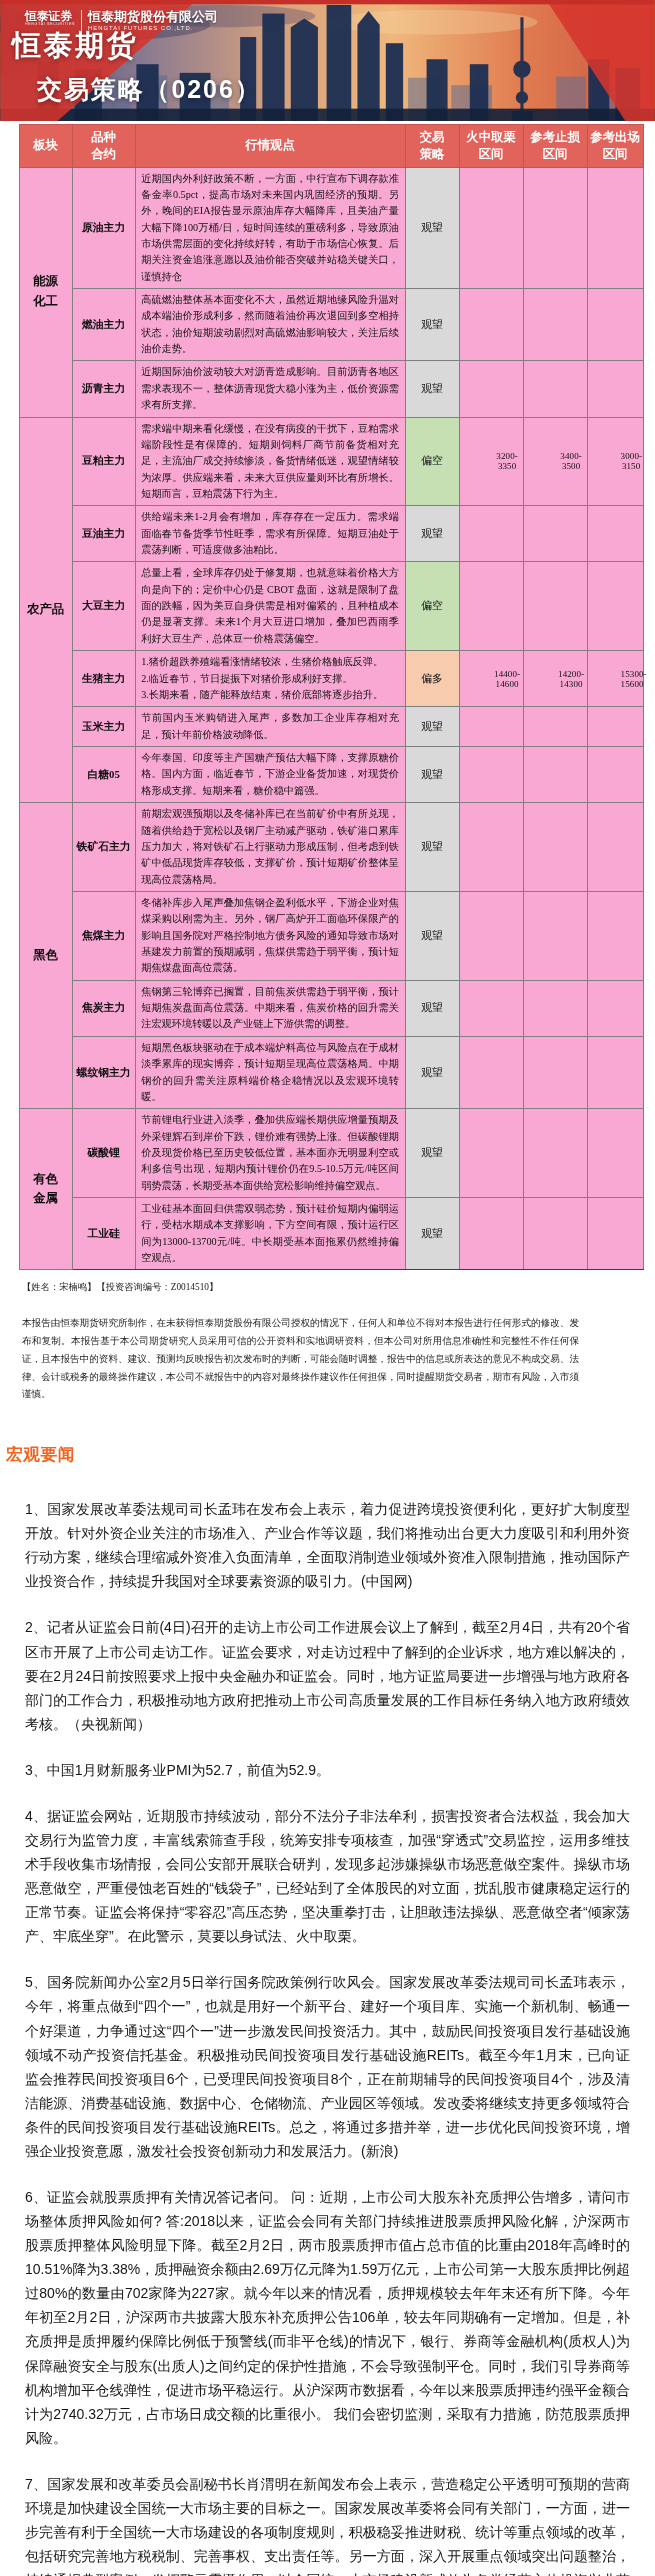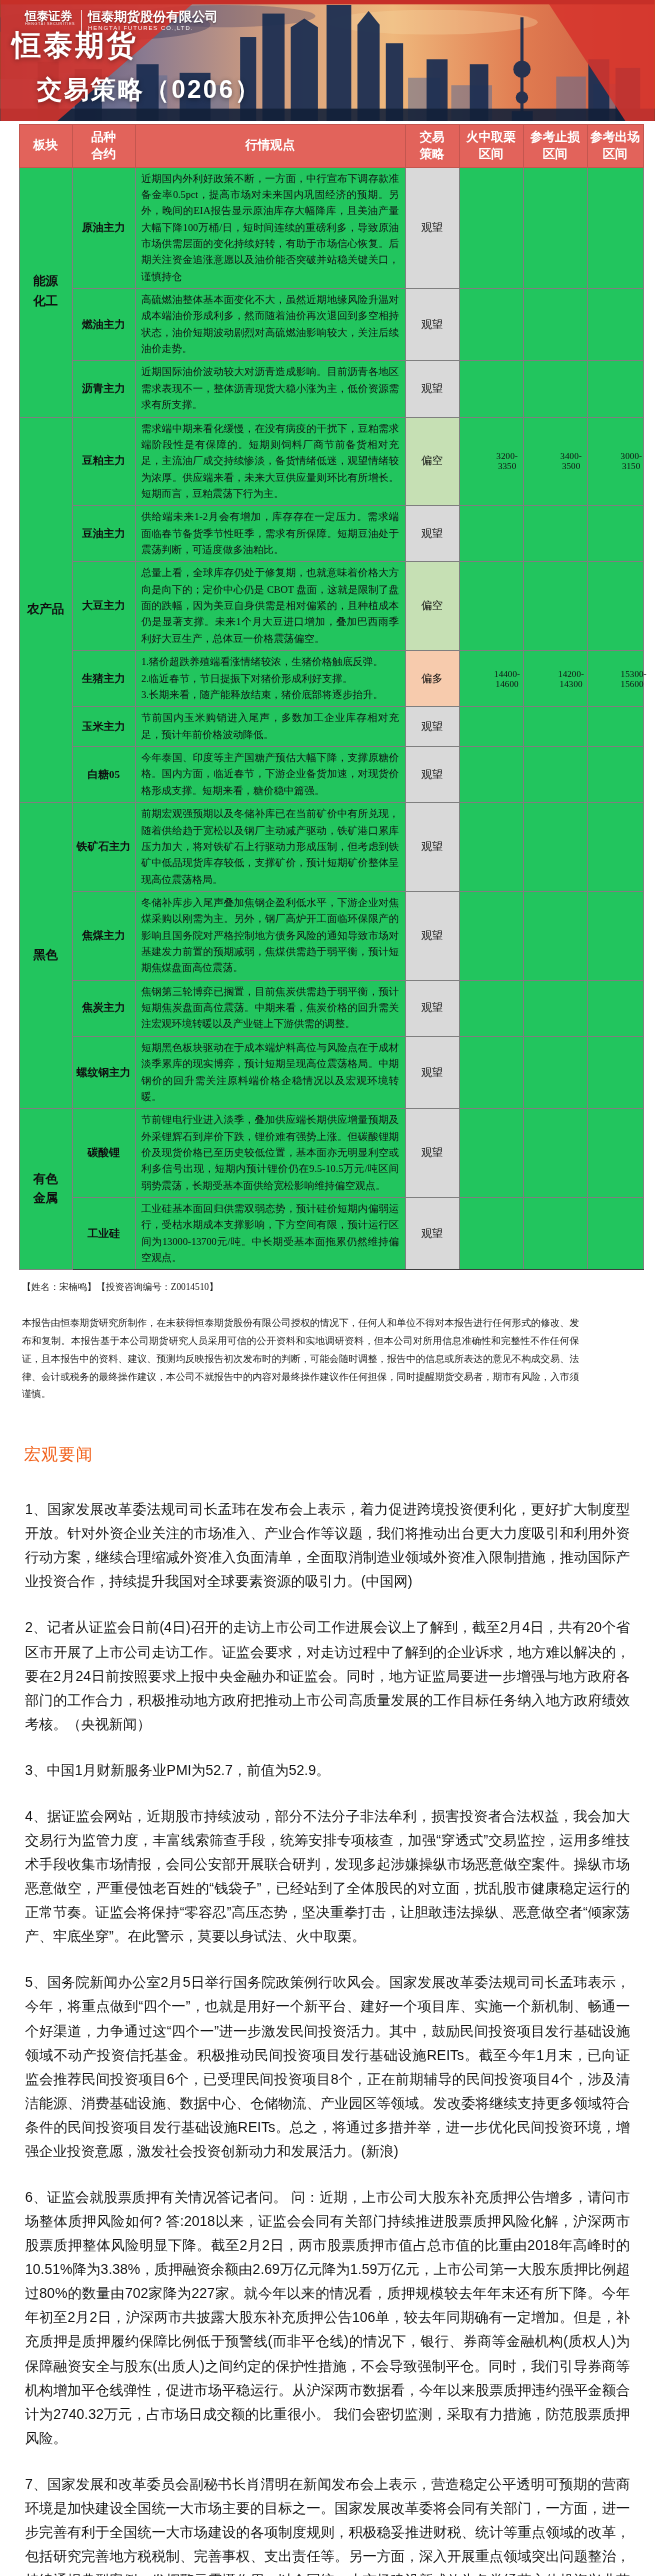--- a/index.html
+++ b/index.html
@@ -17,21 +17,21 @@
   .logo-sec{font-weight:bold;font-size:11.8px;line-height:1.05;text-shadow:0 0.6px 1.9px rgba(0,0,0,.4);}
   .logo-sec-sub{font-size:3.7px;letter-spacing:0.6px;opacity:.85;}
   .logo-div{width:0.6px;height:21px;background:rgba(255,255,255,.75);}
   .logo-cn{font-weight:bold;font-size:13px;line-height:1.1;text-shadow:0 0.6px 1.9px rgba(0,0,0,.4);}
   .logo-en{font-size:5.9px;letter-spacing:1px;opacity:.92;margin-top:1.2px;}
   .banner-title{position:absolute;top:26px;left:12px;width:100%;color:#fff;font-weight:bold;text-shadow:0 1.2px 5px rgba(0,0,0,.45);}
   .banner-title .t1{font-size:29px;letter-spacing:2.5px;}
   .banner-title .t2{font-size:25px;letter-spacing:1.9px;margin-top:7.4px;padding-left:25px;}
 
   
-  table.strategy{border-collapse:collapse;table-layout:fixed;margin:2.5px auto 0 18.6px;width:625px;background:#22c55e;}
+  table.strategy{border-collapse:collapse;table-layout:fixed;margin:2.5px auto 0 18.6px;width:625px;background:#f9a8d4;}
   table.strategy th{
     background:var(--hdr-red);color:#fff;font-weight:bold;font-size:12.4px;line-height:1.35;
     padding:4.3px 1.2px;border:0.6px solid #c4564f;white-space:pre-line;
     font-family:"Liberation Serif","DejaVu Serif",serif;
   }
   table.strategy td{
     border:0.6px solid var(--border-thin);vertical-align:middle;
     font-family:"Liberation Serif","DejaVu Serif",serif;color:#101010;
   }
   td.sector{font-weight:bold;font-size:12.4px;text-align:center;white-space:pre-line;line-height:1.6;}
@@ -44,21 +44,21 @@
   td.entry,td.stop,td.exit{text-align:center;font-size:9px;letter-spacing:0.1px;padding-left:33px;}
   tr.sec-start td{border-top:1.2px solid var(--border-thick);}
   table.strategy tbody tr:last-child td{border-bottom:1.2px solid var(--border-thick);}
 
   
   .analyst{margin:11px 22px 0;font-size:9.3px;font-family:"Liberation Serif","DejaVu Serif",serif;color:#1c1c1c;}
   .disclaimer{margin:20px 22px 0;width:557px;font-size:9.6px;line-height:1.85;text-align:justify;
     font-family:"Liberation Serif","DejaVu Serif",serif;color:#1c1c1c;}
 
   
-  .section-heading{margin:40px 24px 31px;font-size:16.7px;font-weight:normal;color:var(--accent);letter-spacing:0.6px;}
+  .section-heading{margin:40px 6px 31px;font-size:16.7px;font-weight:bold;color:var(--accent);letter-spacing:0.6px;}
   .news-para{margin:0 25px 22px;font-size:14px;line-height:1.72;text-align:justify;color:#161616;}
 </style>
 </head>
 <body>
 
 <div class="page">
 
   <header class="banner">
     <svg viewBox="0 0 1059 196" width="655" height="121" aria-hidden="true">
       <defs>

